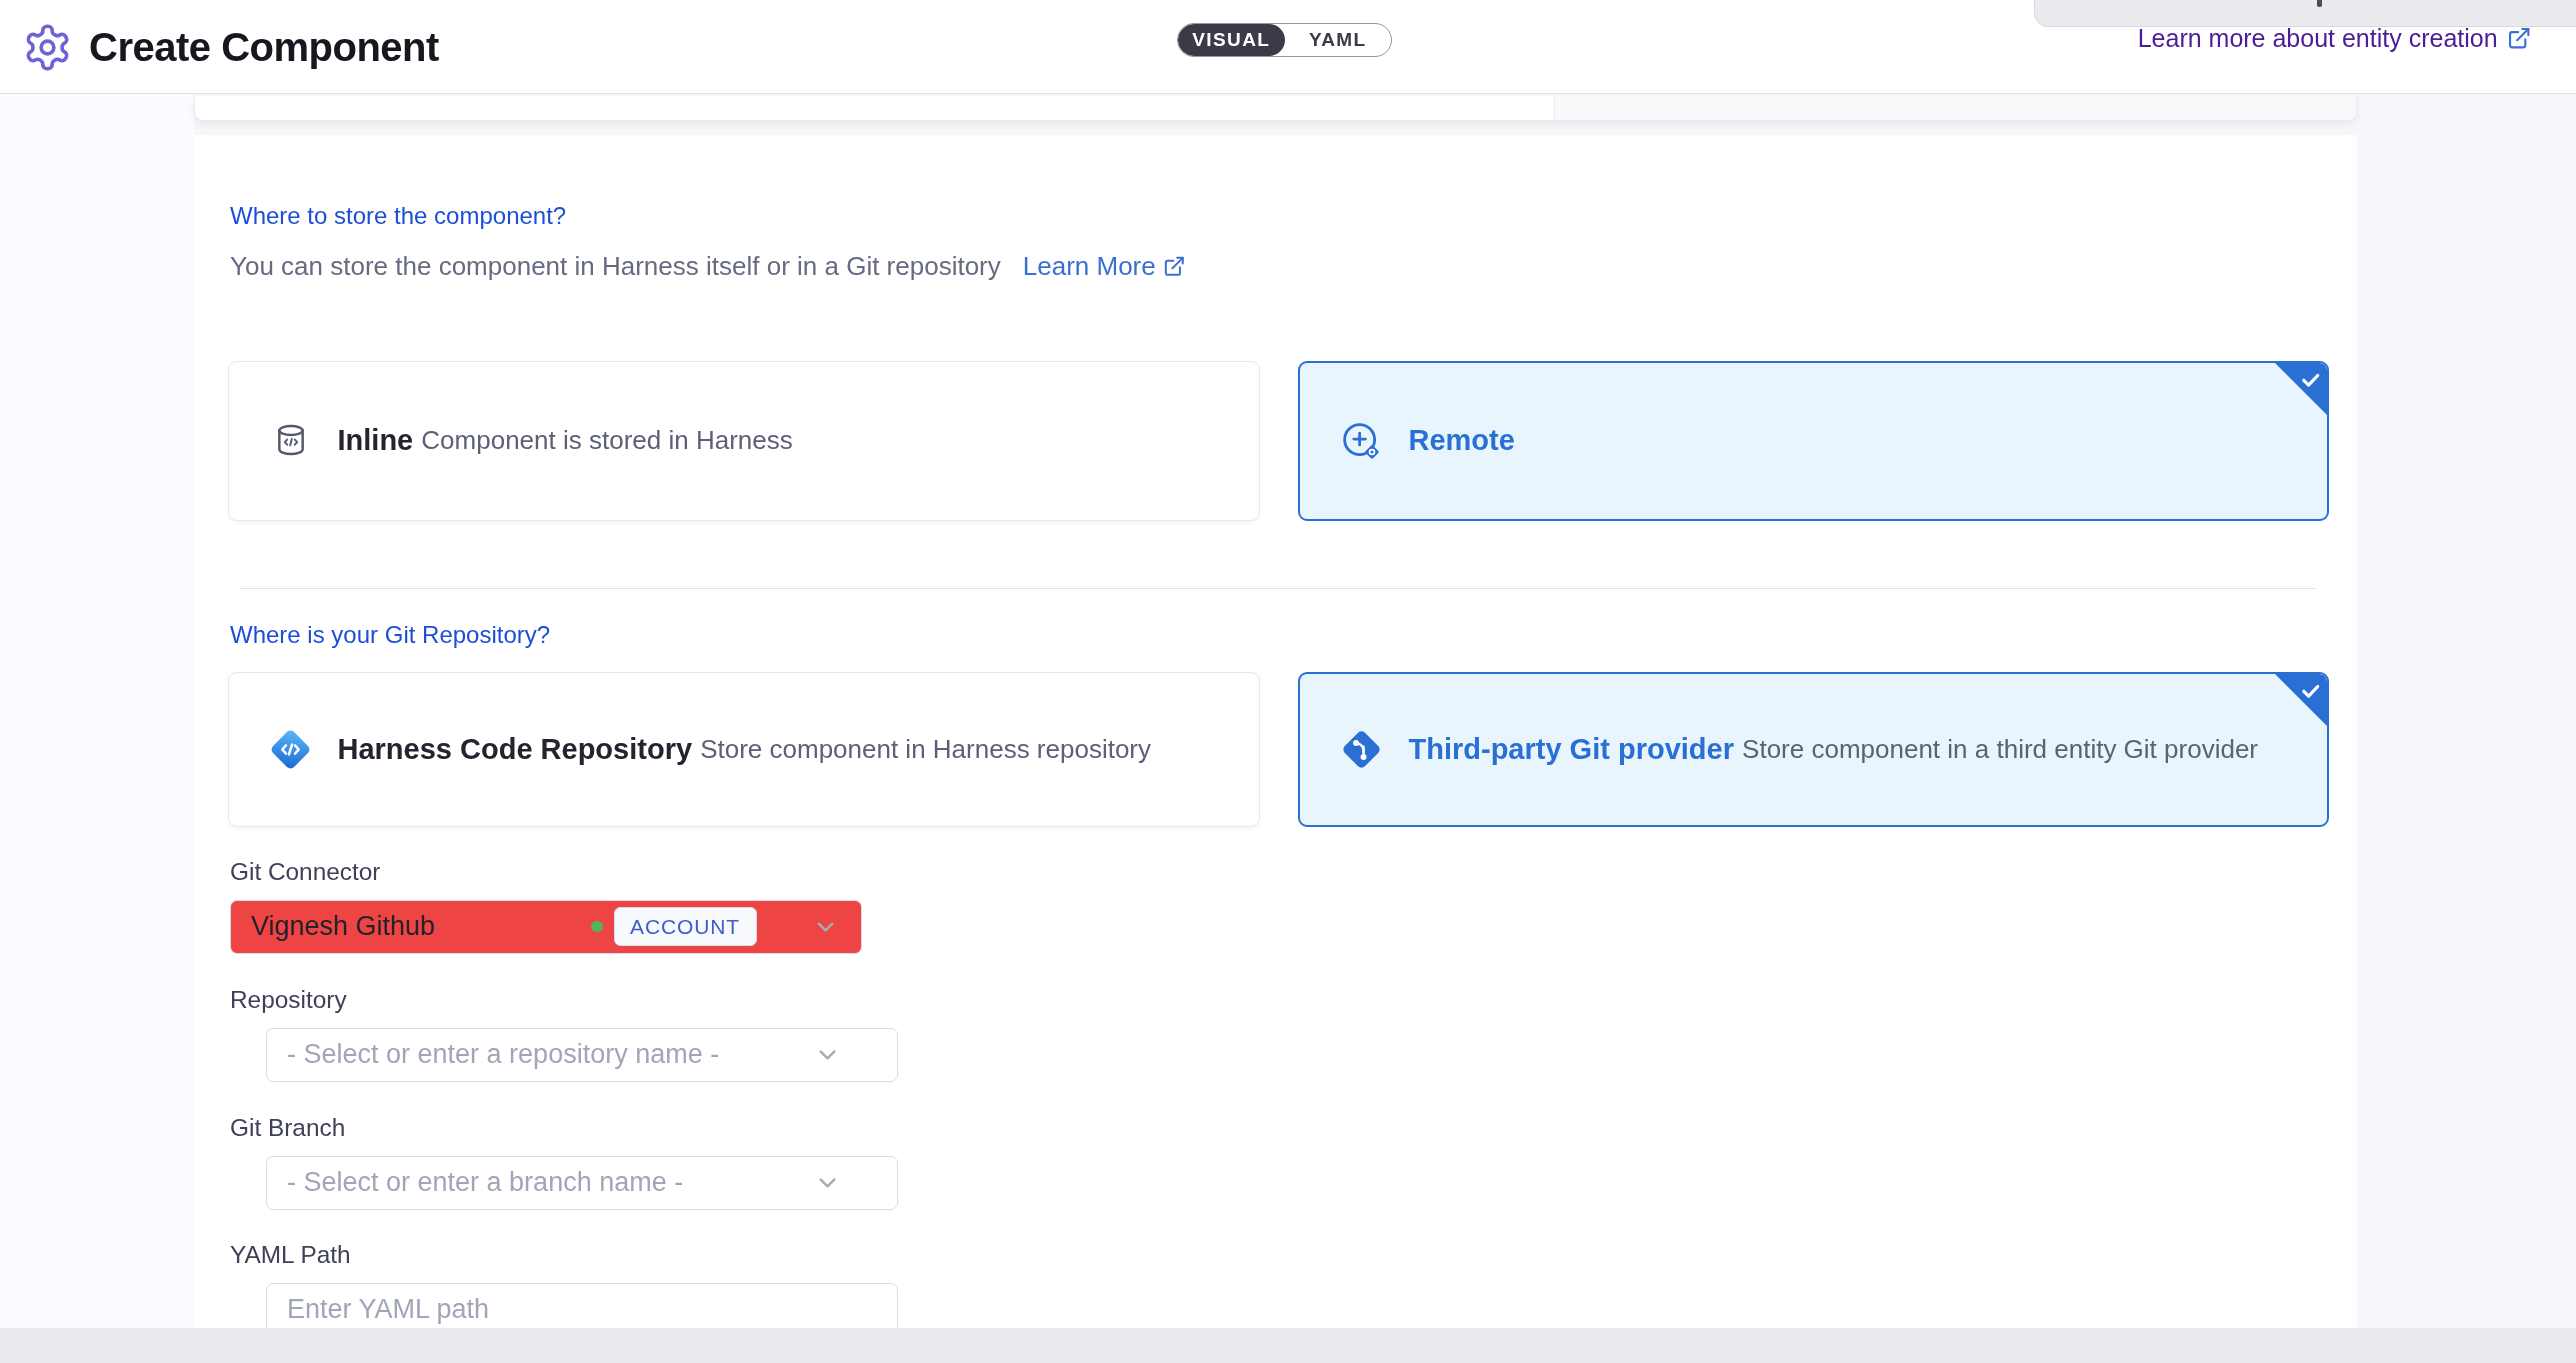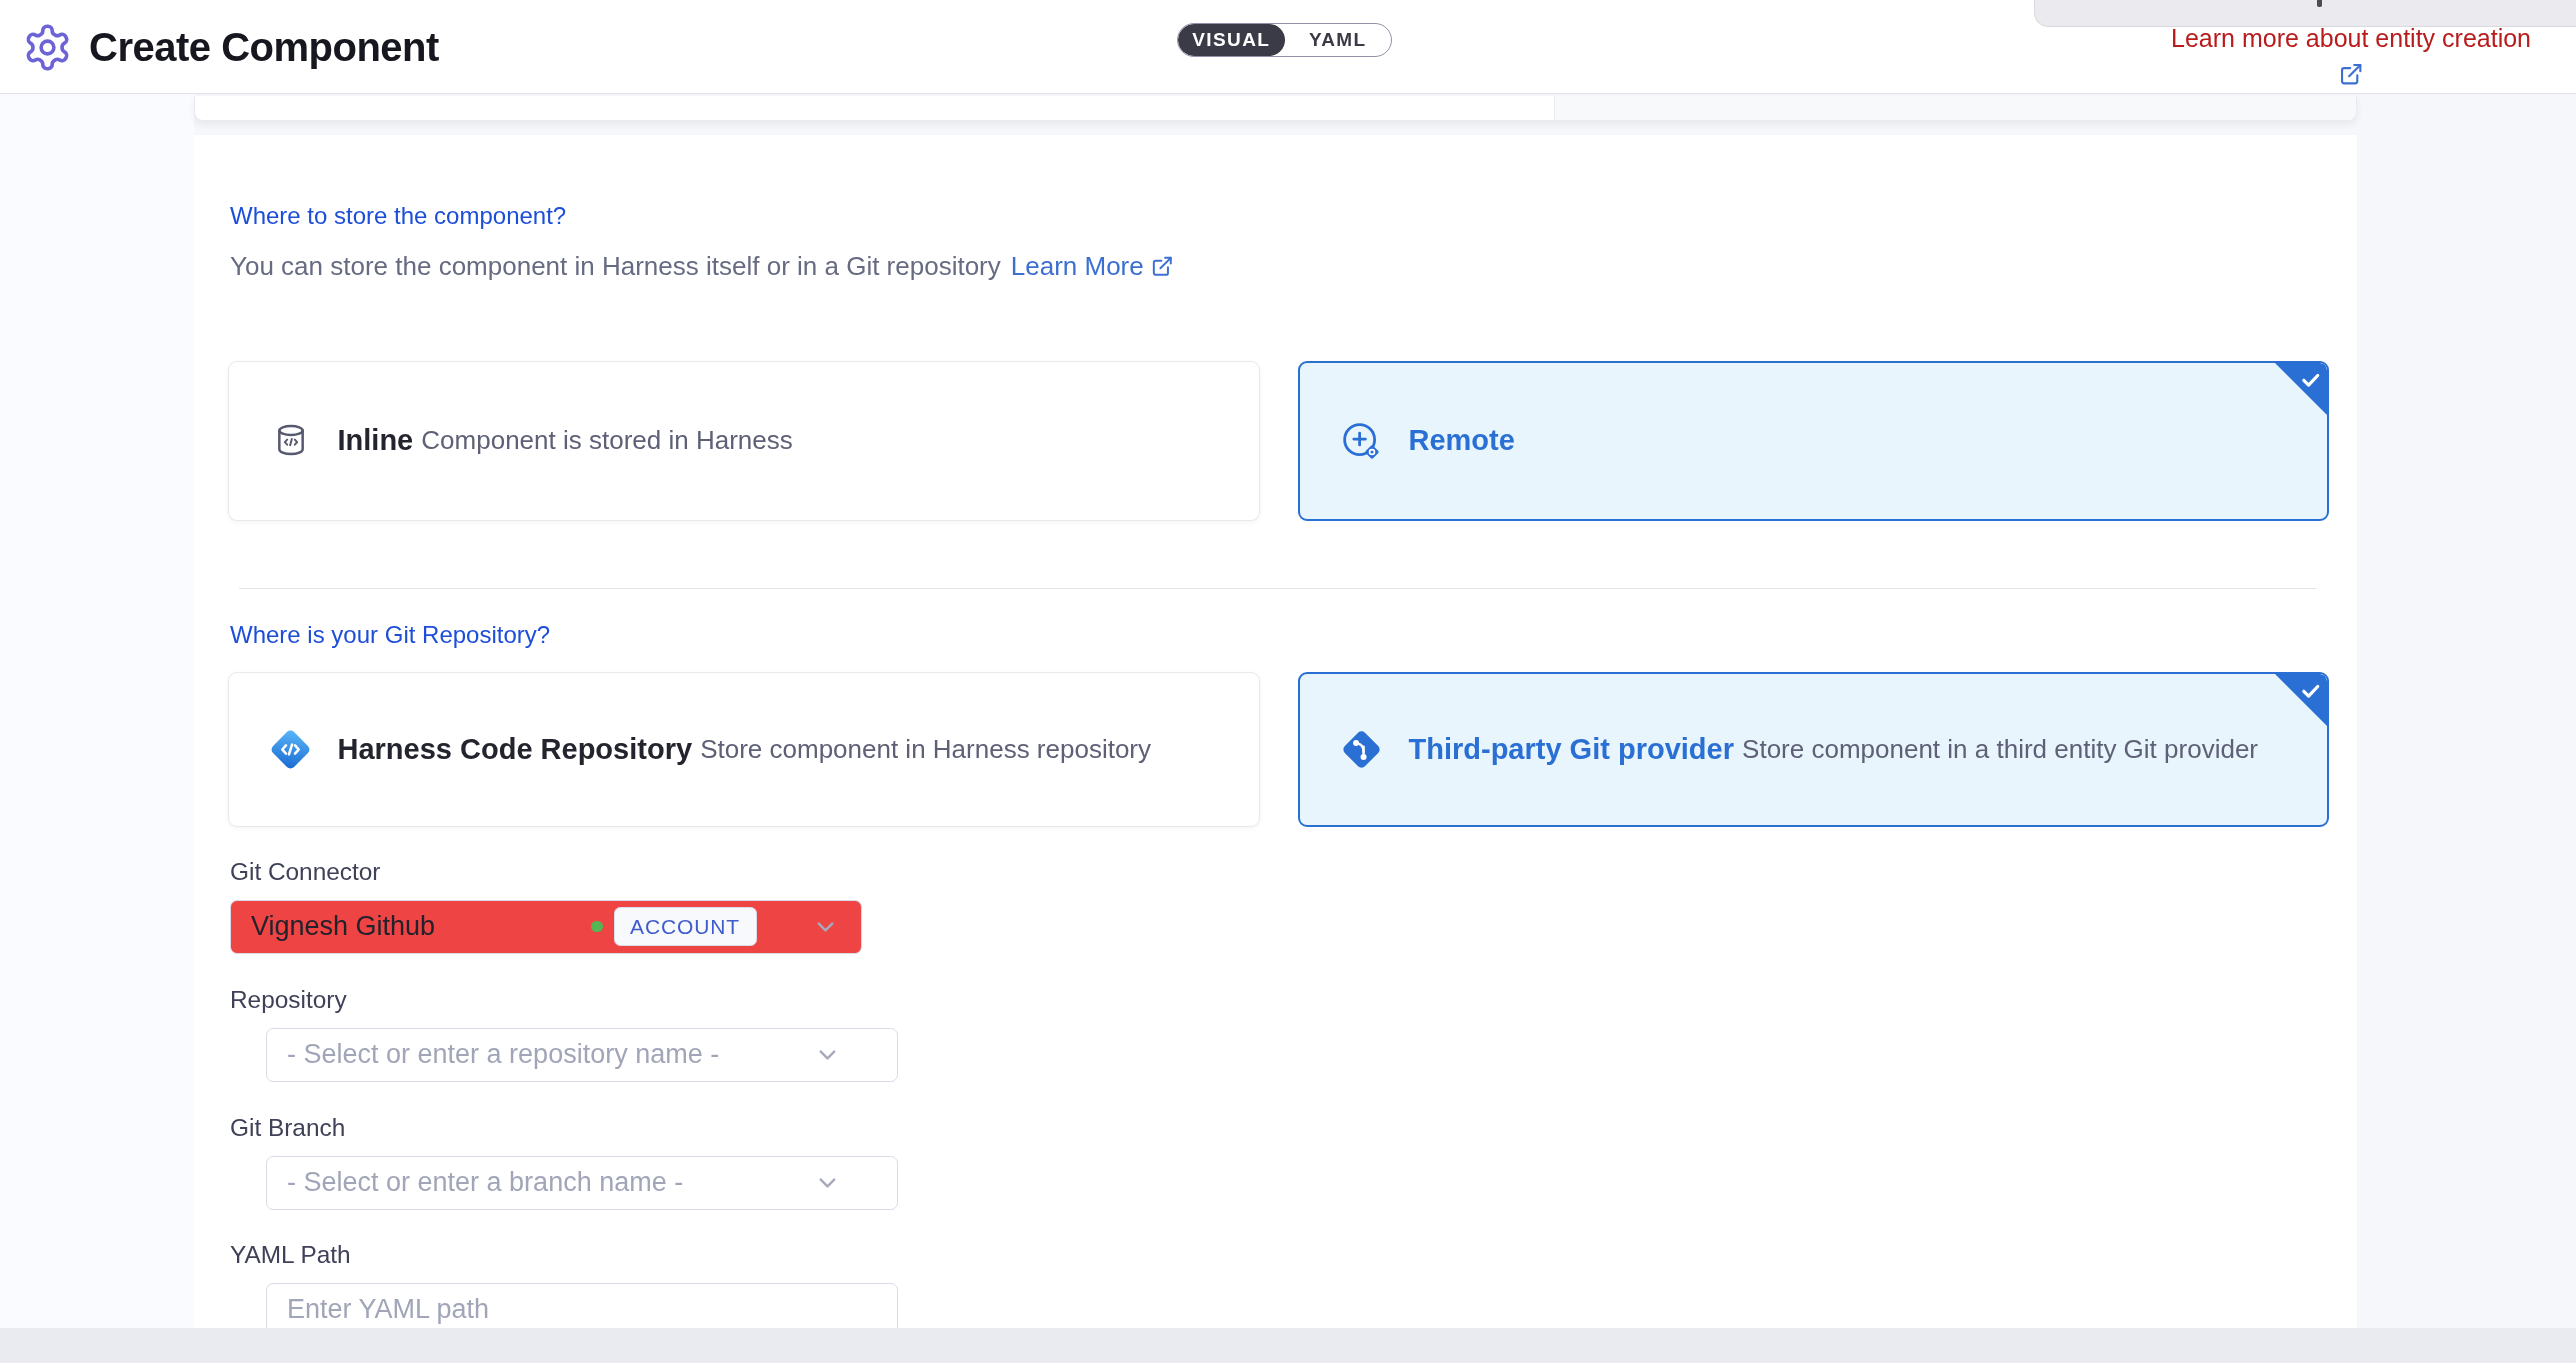--- a/index.html
+++ b/index.html
@@ -12,29 +12,29 @@
   }
   
   .topbar{position:absolute;top:0;left:0;right:0;height:94px;background:#ffffff;border-bottom:1.8px solid #e0e1e7;z-index:40;}
   .gear{position:absolute;left:22px;top:22px;width:51px;height:51px;color:#6b63d6;}
   .page-title{position:absolute;left:89px;top:0;height:94px;display:flex;align-items:center;font-size:40px;font-weight:700;color:#16171f;letter-spacing:-0.5px;}
   .mode-toggle{position:absolute;left:1177px;top:15.4px;width:215px;height:34px;border:1.8px solid #9193a8;border-radius:18px;background:#ffffff;display:flex;overflow:hidden;cursor:pointer;margin-top:8px;}
   .mode-seg{flex:1;display:flex;align-items:center;justify-content:center;font-size:19px;font-weight:700;letter-spacing:1.4px;color:#3a3b47;}
   .mode-seg.active{background:#3a3b47;color:#ffffff;border-radius:17px;}
   .popup-remnant{position:absolute;top:0;right:0;width:542px;height:27px;background:#ebebef;border:0.9px solid #d8d8de;border-top:none;border-right:none;border-bottom-left-radius:14.5px;z-index:50;}
   .popup-dash{position:absolute;left:282px;top:0;width:4.5px;height:7.2px;background:#4b4d57;border-radius:0 0 1.8px 1.8px;}
-  .help-link{position:absolute;top:23.5px;right:45px;display:flex;align-items:center;gap:9px;color:#b91c1c;font-size:25px;cursor:pointer;text-decoration:none;z-index:45;flex-direction:column;}
+  .help-link{position:absolute;top:23.5px;right:45px;display:flex;align-items:center;gap:9px;color:#4c1d95;font-size:25px;cursor:pointer;text-decoration:none;z-index:45;}
   
   .left-gutter{position:absolute;left:0;top:94px;width:194px;bottom:0;background:#fafbfe;}
   .card-remnant{position:absolute;left:194px;top:96px;width:2163px;height:25px;background:#ffffff;border:0.9px solid #eaebf0;border-top:none;border-radius:0 0 9px 9px;box-shadow:0 3.6px 7.2px rgba(40,41,61,0.07);z-index:10;}
   .card-remnant-right{position:absolute;right:0;top:0;bottom:0;width:802px;background:#f8f9fb;border-left:0.9px solid #ebecf1;border-radius:0 0 9px 0;}
   .content-panel{position:absolute;left:194px;top:135px;width:2163px;height:1228px;background:#ffffff;}
   
   .section-heading{position:absolute;left:36px;font-size:24px;font-weight:400;color:#1d4ed8;}
-  .section-sub{position:absolute;left:36px;top:116px;font-size:26px;color:#676b82;display:flex;align-items:center;gap:10px;}
+  .section-sub{position:absolute;left:36px;top:116px;font-size:26px;color:#676b82;display:flex;align-items:center;gap:22px;}
   .inline-link{color:#3b6fd1;cursor:pointer;display:inline-flex;align-items:center;gap:7.2px;}
   .divider{position:absolute;left:45px;top:453px;width:2077px;height:0;border-top:1.8px solid #e3e4ea;}
   
   .card{position:absolute;height:160px;border-radius:9px;background:#ffffff;border:1.8px solid #e8e9ee;box-shadow:0 1.8px 4.5px rgba(96,97,112,0.06);display:flex;align-items:center;padding-left:38px;gap:23.5px;cursor:pointer;overflow:hidden;}
   .card.selected{background:#e9f5fc;border:2.7px solid #2a70d4;box-shadow:none;}
   .card .texts{display:flex;flex-direction:row;gap:8.1px;}
   .card-title{font-size:29px;font-weight:700;color:#23242d;line-height:1.1;}
   .card.selected .card-title{color:#2a70d4;}
   .card-sub{font-size:26px;color:#5d6076;}
   .corner-check{position:absolute;top:0;right:0;width:52px;height:52px;background:#2a70d4;clip-path:polygon(0 0,100% 0,100% 100%);border-top-right-radius:7.2px;}

